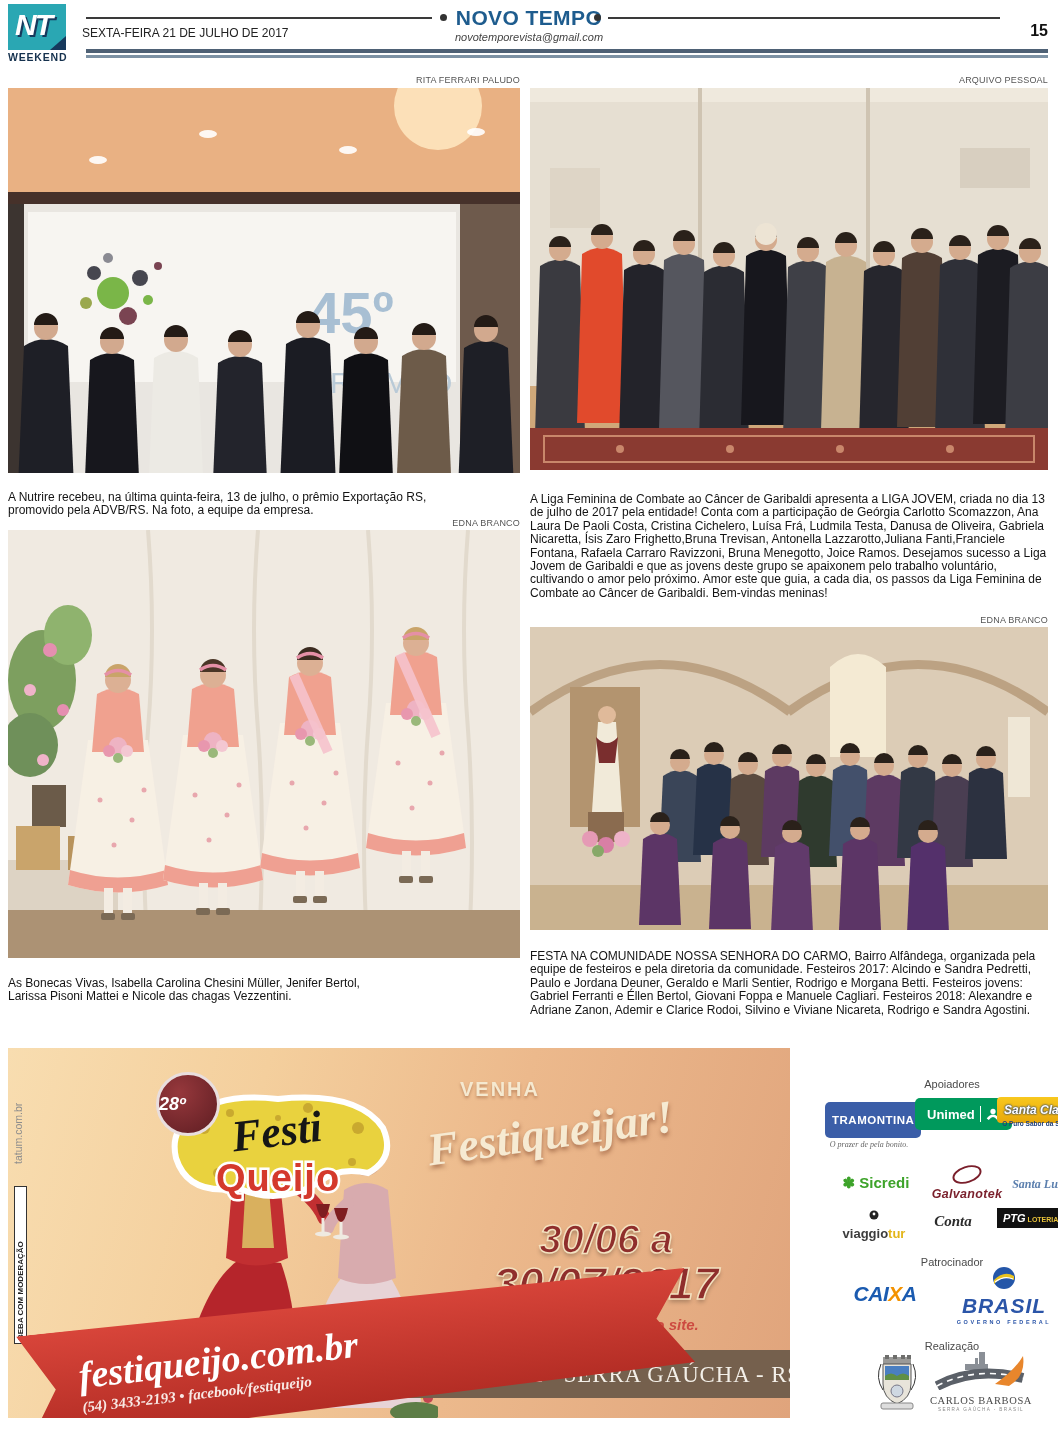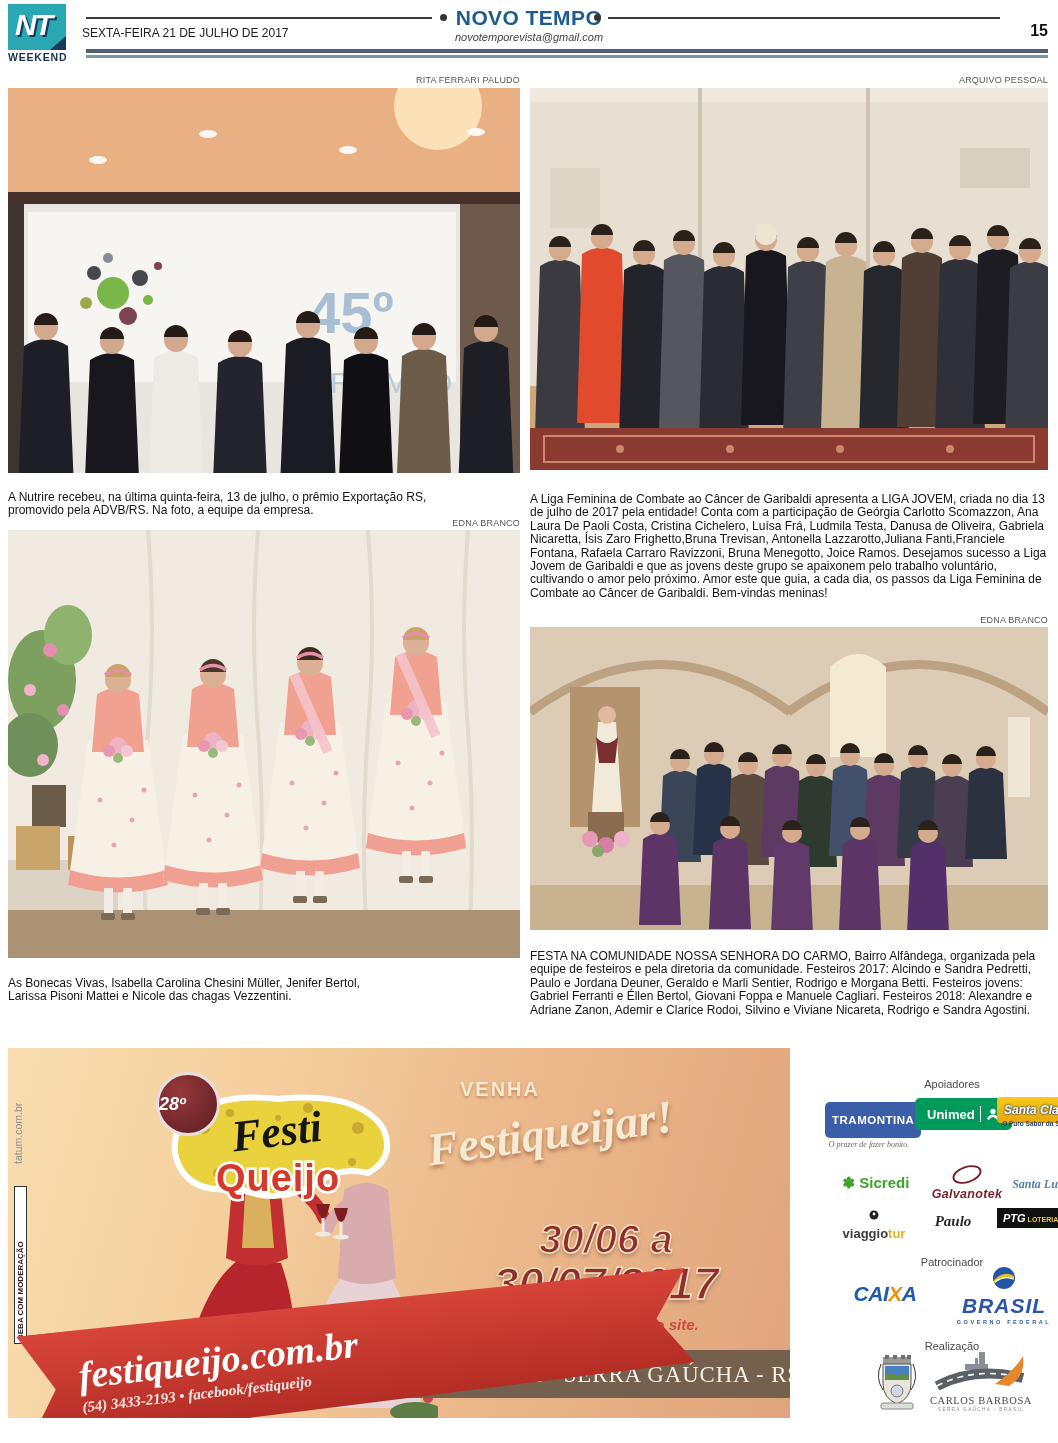--- a/index.html
+++ b/index.html
@@ -386,21 +386,21 @@
         <div class="site">festiqueijo.com.br</div>
         <div class="tel">(54) 3433-2193 • facebook/festiqueijo</div>
       </div>
     </div>
 
     <div class="ad-right">
       <div class="sec-label" style="top:30px;">Apoiadores</div>
 
       <div class="sp" style="left:2px;top:54px;width:88px;">
         <span class="pill tram-pill">TRAMONTINA</span>
-        <div class="tram-tag">O prazer de fazer bonito.</div>
+        <div class="tram-tag">O prazer de pela bonito.</div>
       </div>
       <div class="sp" style="left:92px;top:50px;width:78px;">
         <span class="pill uni-pill">
           <span>Unimed</span>
           <span class="uni-div"></span>
           <svg width="14" height="14" viewBox="0 0 16 16">
             <circle cx="8" cy="5" r="3" fill="#fff"></circle>
             <path d="M2,14 q6,-8 12,0" stroke="#fff" stroke-width="3" fill="none"></path>
           </svg>
         </span>
@@ -422,21 +422,21 @@
       </div>
 
       <div class="sp" style="left:14px;top:158px;width:74px;">
         <svg width="10" height="10" viewBox="0 0 10 10">
           <circle cx="5" cy="5" r="4.5" fill="#222"></circle>
             <circle cx="5" cy="4" r="1.4" fill="#fff"></circle>
         </svg><br>
         <span class="viaggio"><span>viaggio</span><b>tur</b></span>
       </div>
       <div class="sp" style="left:92px;top:164px;width:76px;">
-        <span class="ikatur">Paulo</span>
+        <span class="ikatur">Conta</span>
       </div>
       <div class="sp" style="left:172px;top:160px;width:76px;">
         <span class="ptg"><span>PTG</span><b>LOTERIAS</b></span>
       </div>
 
       <div class="sec-label" style="top:208px;">Patrocinador</div>
 
       <div class="sp" style="left:14px;top:234px;width:96px;">
         <span class="caixa"><span>CAI</span><span class="x">X</span><span>A</span></span>
       </div>

